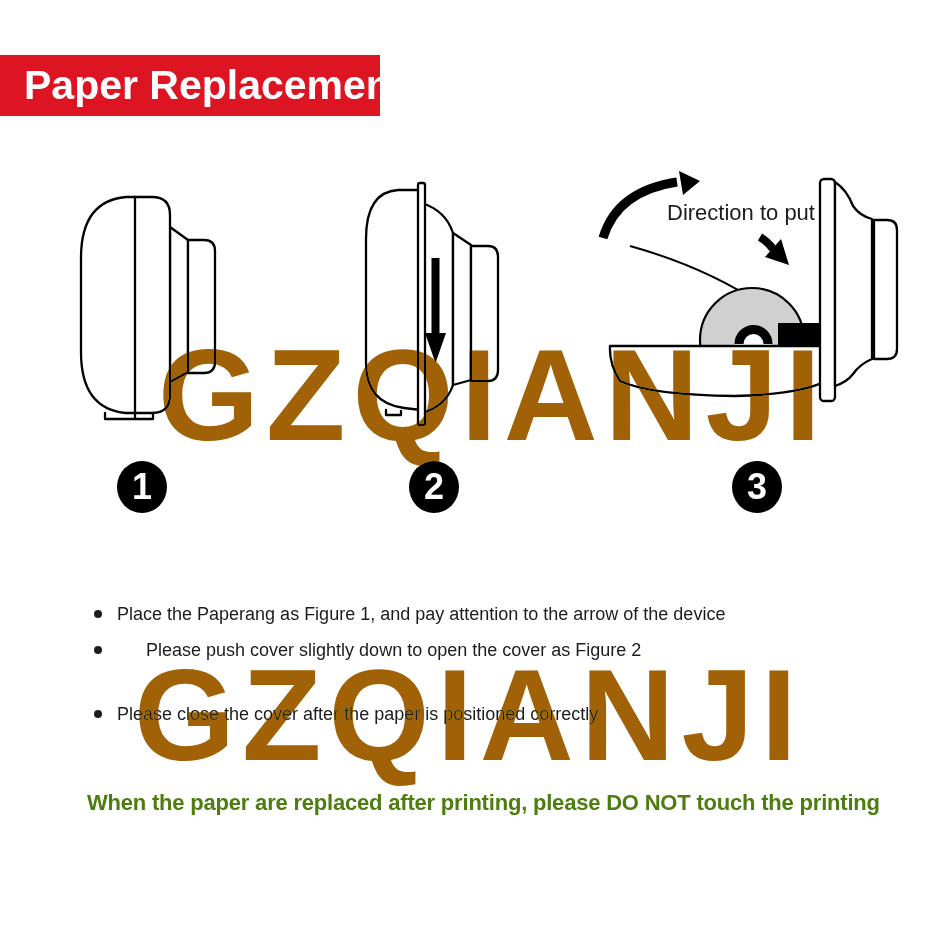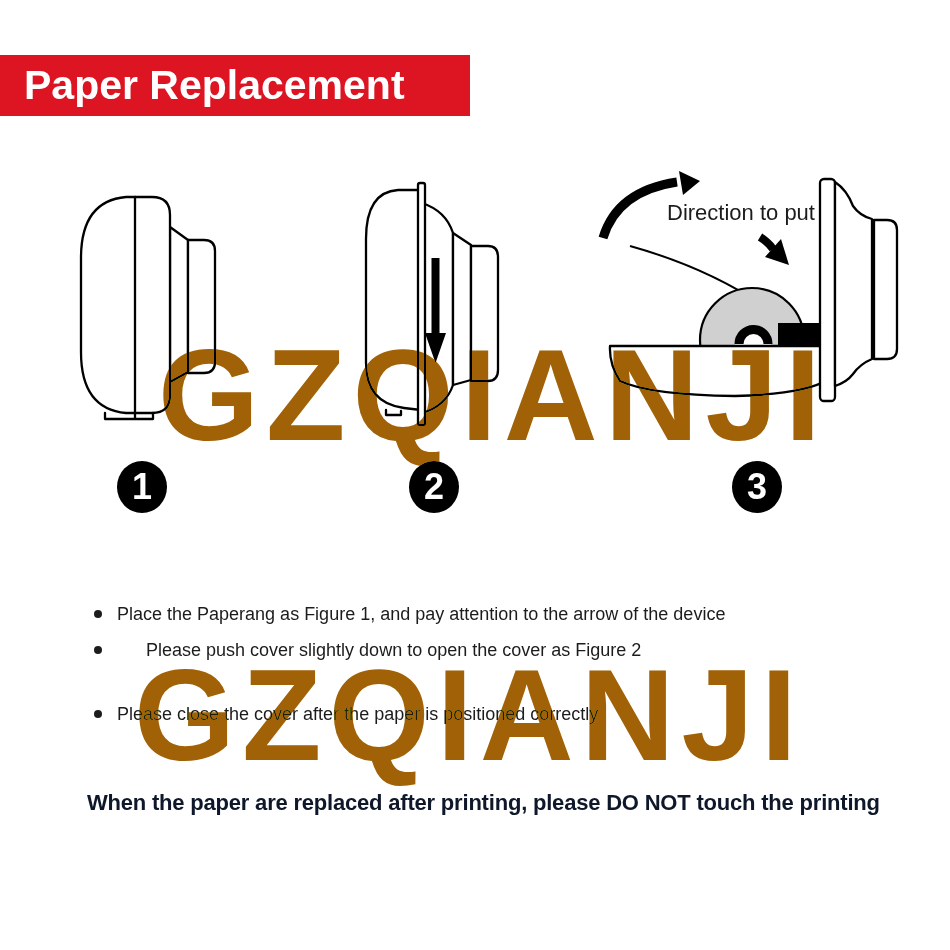--- a/index.html
+++ b/index.html
@@ -2,21 +2,21 @@
 <html><head>
 <meta charset="utf-8">
 <style>
   html,body{margin:0;padding:0;background:#fff;}
   #stage{
     position:relative;width:950px;height:950px;background:#ffffff;
     font-family:"Liberation Sans","DejaVu Sans",sans-serif;overflow:hidden;
   }
   
   .banner{
-    position:absolute;left:0;top:55px;width:470px;height:61px;
+    position:absolute;left:0;top:55px;width:380px;height:61px;
     background:#dd1422;display:flex;align-items:center;
   }
   .banner h1{
     margin:0;padding:0 0 0 24px;color:#ffffff;font-size:41px;font-weight:bold;
     letter-spacing:0px;white-space:nowrap;
   }
   
   .watermark{
     position:absolute;z-index:6;color:#a16207;font-weight:bold;font-size:130px;
     line-height:130px;letter-spacing:7px;white-space:nowrap;
@@ -38,21 +38,21 @@
   .bullet-item{
     position:absolute;left:94px;height:22px;display:flex;align-items:center;
     font-size:18px;color:#1c1c1c;white-space:nowrap;z-index:4;
   }
   .bullet-dot{
     width:8px;height:8px;background:#1c1c1c;border-radius:50%;
     margin-right:15px;flex:0 0 8px;
   }
   .b1{top:603px;} .b2{top:639px;gap:29px;} .b3{top:672px;} .b4{top:703px;}
   
-  .warning{position:absolute;left:87px;z-index:4;color:#0f172a;font-weight:bold;
+  .warning{position:absolute;left:87px;z-index:4;color:#4d7c0f;font-weight:bold;
     font-size:22px;letter-spacing:-0.2px;white-space:nowrap;}
   .w1{top:790px;} .w2{top:825px;}
   .drawing-stroke{fill:none;stroke:#000;stroke-width:2.3;stroke-linejoin:round;stroke-linecap:round;}
   .drawing-fill{fill:#fff;stroke:#000;stroke-width:2.3;stroke-linejoin:round;}
 </style>
 </head>
 <body>
 
 <div id="stage">
 

